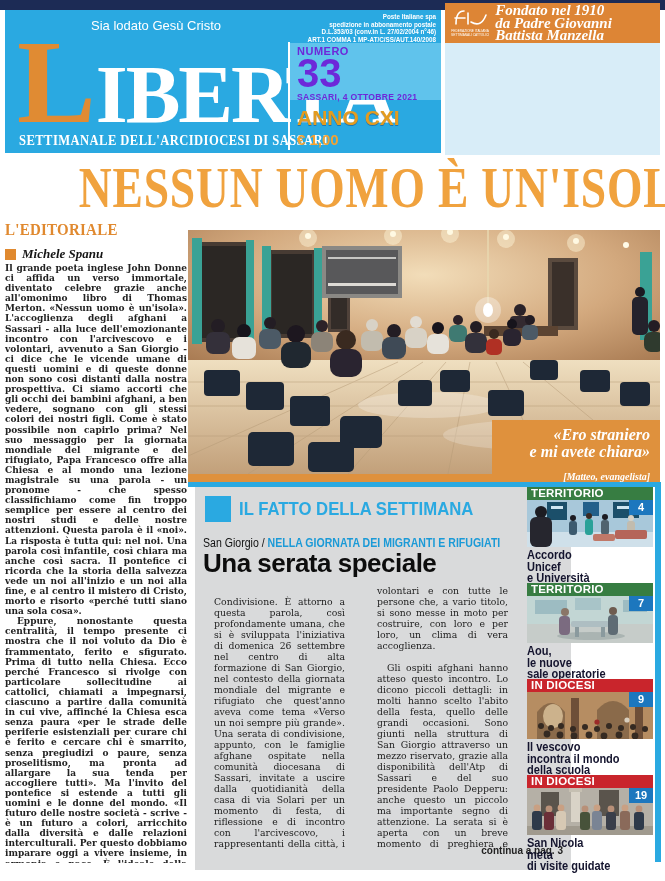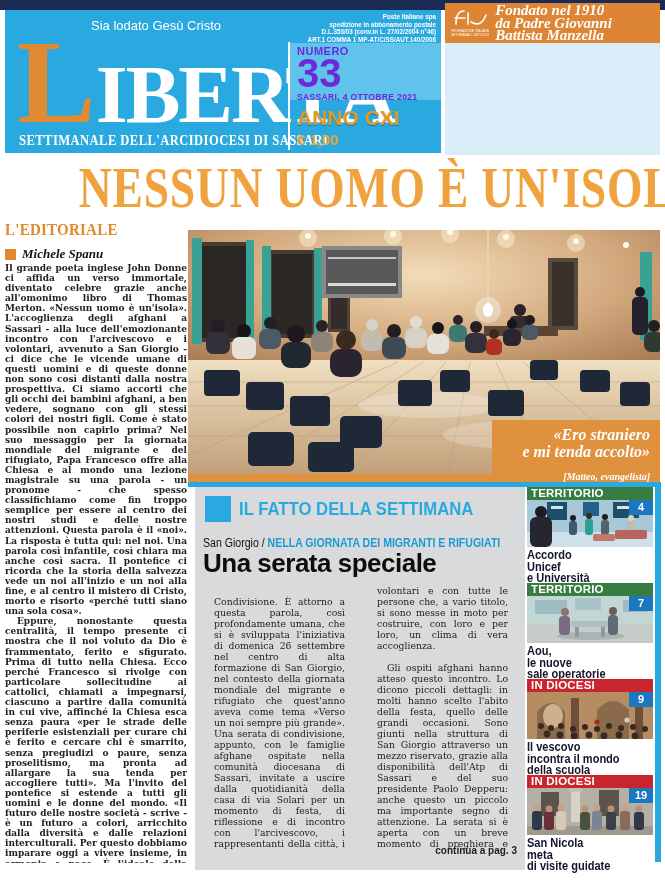--- a/index.html
+++ b/index.html
@@ -47,21 +47,21 @@
   
   #main-photo{left:188px;top:230px;width:472px;height:252px;background:#c89b72;}
   #main-photo .strip{position:absolute;left:0;bottom:0;width:472px;height:8px;background:#df913d;}
   #quote-box{left:492px;top:420px;width:168px;height:62px;background:#df913d;box-sizing:border-box;
        padding:6px 10px 0 6px;text-align:right;color:#fff;font-family:"Liberation Serif",serif;font-style:italic;}
   #quote-box .q{font-size:16px;font-weight:bold;line-height:17px;}
   #quote-box .attr{font-size:10px;font-weight:bold;margin-top:11px;}
   #cyan-strip{left:188px;top:482px;width:473px;height:5px;background:#2aa9e1;}
 
   
-  #fatto{left:195px;top:487px;width:330px;height:383px;background:#d9dadb;}
+  #fatto{left:195px;top:487px;width:330px;height:383px;background:#d9dadb;padding-left:46px;}
   #fatto-edge{left:195px;top:487px;width:1px;height:383px;background:#8ed0f0;}
   #fatto-square{left:10px;top:9px;width:26px;height:26px;background:#2aa9e1;}
   #fatto-label{left:44px;top:11px;font-size:19px;font-weight:bold;color:#2aa9e1;white-space:nowrap;
        transform:scaleX(0.88);transform-origin:left;}
   #kicker{left:8px;top:49px;white-space:nowrap;font-size:12px;transform:scaleX(0.88);transform-origin:left;}
   #kicker .loc{color:#111;}
   #kicker .topic{color:#1b9ad7;font-weight:bold;}
   #fatto-title{left:8px;top:61px;font-size:26px;font-weight:bold;color:#0d0d0d;letter-spacing:-.5px;text-align:right;}
   #fatto-body{left:8px;top:98px;width:316px;height:270px;overflow:hidden;column-count:2;column-gap:10px;
        font-family:"DejaVu Serif",serif;font-size:9.3px;line-height:11px;text-align:justify;color:#1c1c1c;}
@@ -263,21 +263,21 @@
         <rect x="432" y="152" width="30" height="24" rx="4"></rect>
       <rect x="330" y="192" width="40" height="30" rx="5"></rect>
         <rect x="400" y="196" width="42" height="32" rx="5"></rect>
     </g>
   </svg>
   <div class="strip"></div>
 </div>
 
 <div class="abs" id="quote-box">
   <div class="q">«Ero straniero</div>
-  <div class="q">e mi tenda accolto»</div>
+  <div class="q">e mi avete chiara»</div>
   <div class="attr">[Matteo, evangelista]</div>
 </div>
 <div class="abs" id="cyan-strip"></div>
 
 <div class="abs" id="fatto-edge"></div>
 <div class="abs" id="fatto">
   <div class="abs" id="fatto-square"></div>
   <div class="abs" id="fatto-label">IL FATTO DELLA SETTIMANA</div>
   <div class="abs" id="kicker">
     <span class="loc">San Giorgio / </span><span class="topic">NELLA GIORNATA DEI MIGRANTI E RIFUGIATI</span>

